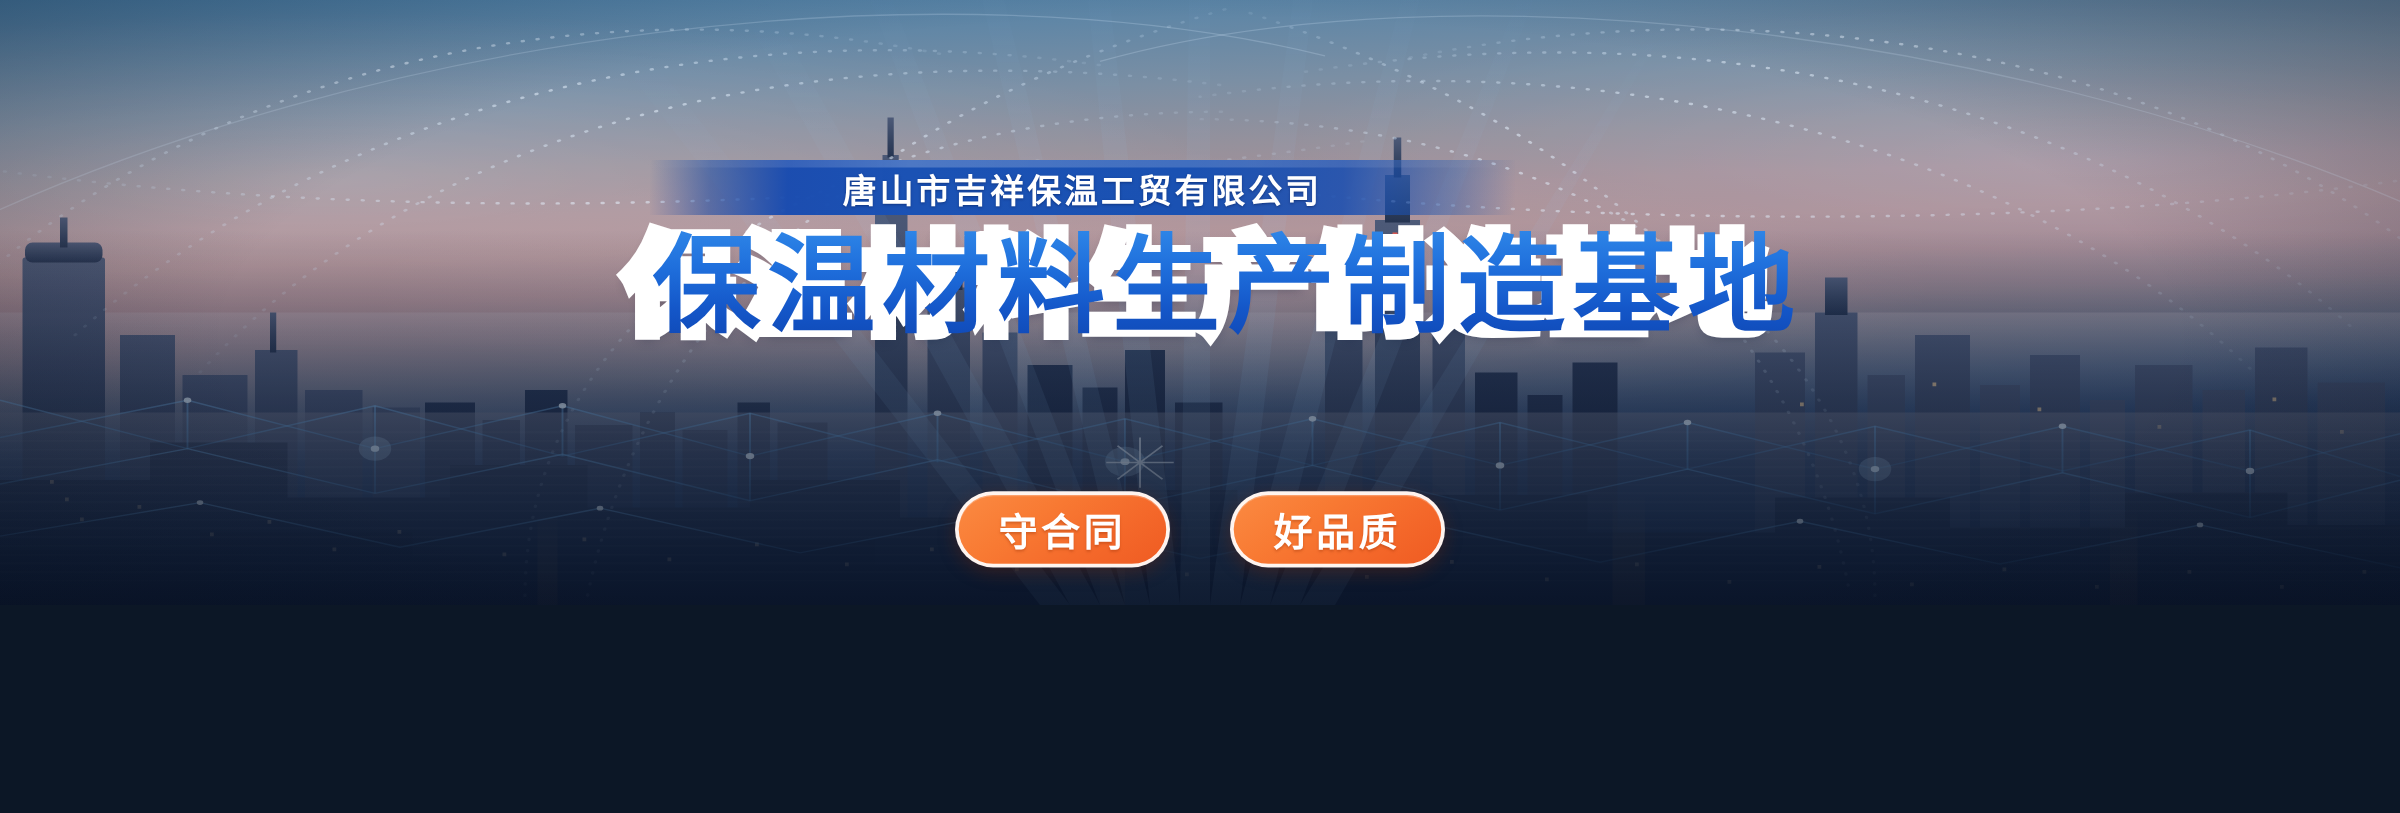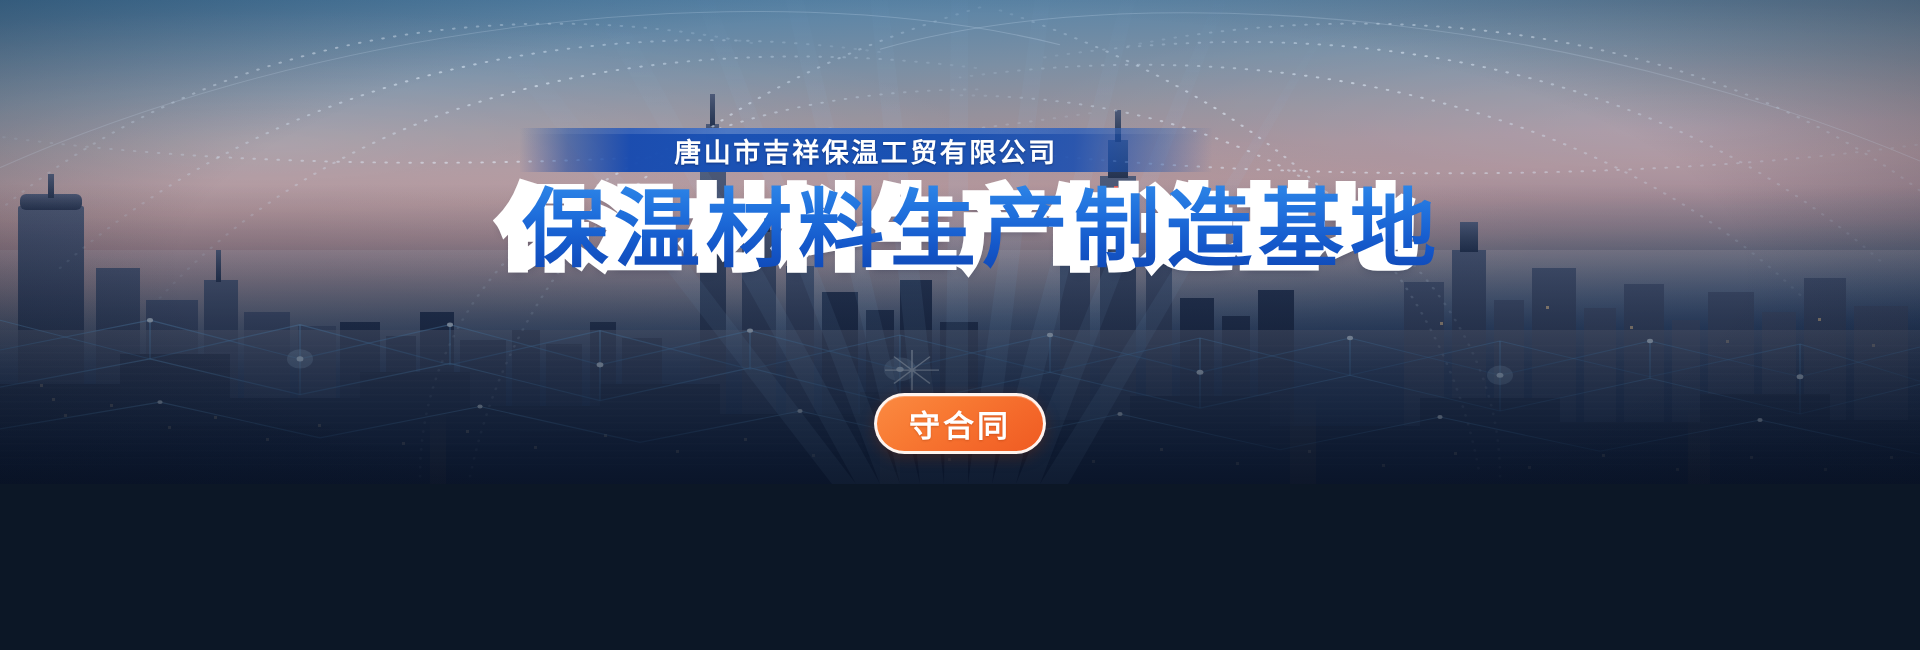--- a/index.html
+++ b/index.html
@@ -478,16 +478,19 @@
 
     <div class="headline">
       <span class="hl-stroke">保温材料生产制造基地</span>
       <span class="hl-fill">保温材料生产制造基地</span>
     </div>
 
     <div class="pills">
       <div class="pill">
         <span class="pill-label">守合同</span>
       </div>
+      <div class="pill">
+        <span class="pill-label">好品质</span>
+      </div>
     </div>
 
   </div>
 </div>
 
 </body></html>

